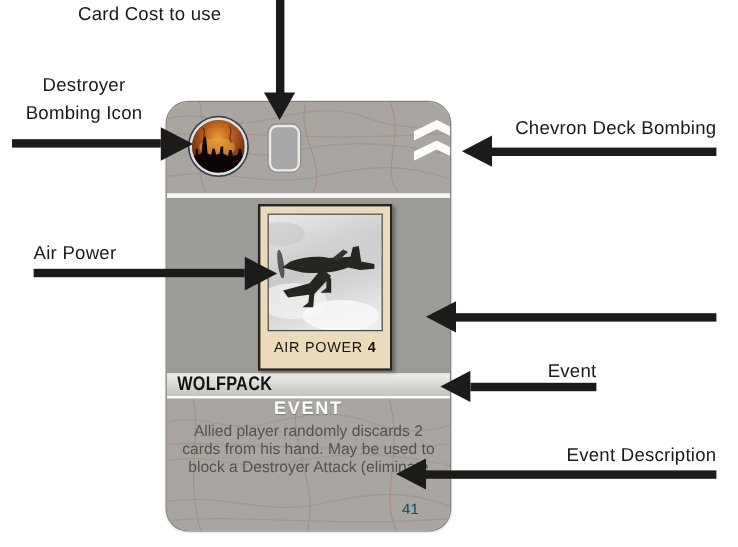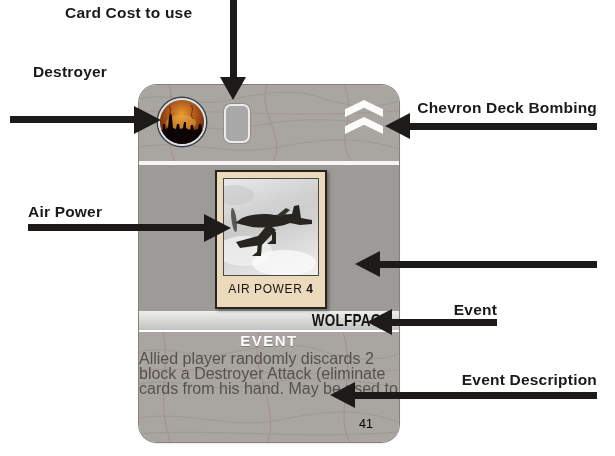--- a/index.html
+++ b/index.html
@@ -1,27 +1,27 @@
 <!DOCTYPE html>
 <html><head>
 <meta charset="utf-8">
 <style>
   html,body{margin:0;padding:0;background:#fff;}
   .stage{position:relative;width:615px;height:456px;background:#ffffff;
          font-family:"Liberation Sans",sans-serif;overflow:hidden;}
 
   
-  .card{position:absolute;left:139px;top:85px;width:260px;height:357px;
+  .card{position:absolute;left:139px;top:85px;width:236px;height:357px;
         border-radius:18px;overflow:hidden;
         box-shadow:0 0 0 1px #85827d, 0 1px 2px rgba(0,0,0,.25);}
   .band-top{position:relative;height:76px;background:#a9a5a0;}
   .divider{height:4px;background:#f7f6f3;}
   .band-mid{position:relative;height:146px;background:#9c9b98;}
   .strip{height:19px;background:linear-gradient(#eeeeea,#c2c2be);
-         display:flex;align-items:center;justify-content:flex-end;}
+         display:flex;align-items:center;justify-content:flex-start;}
   .band-bottom{position:relative;height:112px;background:#a9a5a0;}
   .tex{position:absolute;inset:0;width:100%;height:100%;}
 
   
   .circle-icon{position:absolute;left:19px;top:13px;width:48px;height:48px;
         border-radius:50%;overflow:hidden;border:2px solid #d9e1e6;
         box-sizing:border-box;box-shadow:0 0 0 1.5px #3c4147;}
   .circle-icon svg{display:block;width:100%;height:100%;}
 
   
@@ -45,27 +45,27 @@
   .caption{position:absolute;left:0;right:0;top:110px;text-align:center;
          font-size:12px;color:#17150f;letter-spacing:.6px;white-space:nowrap;}
   .caption b{font-weight:bold;}
 
   
   .title-text{font-size:16.5px;font-weight:bold;color:#131210;
          letter-spacing:.3px;transform:scaleX(.82);white-space:nowrap;}
   .event-header{margin-top:2px;text-align:center;color:#ffffff;
          font-weight:bold;font-size:15px;letter-spacing:1.5px;
          text-shadow:0 1px 0 rgba(70,70,70,.45);position:relative;}
-  .desc{position:relative;margin-top:2px;font-size:16px;line-height:15px;
-         color:#55524e;text-align:left;}
+  .desc{position:relative;margin-top:2px;font-size:13px;line-height:15px;
+         color:#55524e;text-align:center;}
   .card-number{position:absolute;right:26px;bottom:13px;font-size:12.5px;
-         color:#000000;}
-
-  
-  .lbl{position:absolute;font-weight:bold;font-size:15.5px;color:#1b1a18;
+         color:#0c4a6e;}
+
+  
+  .lbl{position:absolute;font-weight:normal;font-size:15.5px;color:#1b1a18;
        letter-spacing:.2px;z-index:6;white-space:nowrap;}
   .lbl-strategic{left:5px;top:60px;width:130px;text-align:center;
        line-height:23px;}
   .shaft{position:absolute;background:#1d1b19;z-index:5;}
   .head{position:absolute;width:0;height:0;z-index:5;}
   .head-right{border-top:14px solid transparent;border-bottom:14px solid transparent;
        border-left:27px solid #1d1b19;}
   .head-left{border-top:13px solid transparent;border-bottom:13px solid transparent;
        border-right:25px solid #1d1b19;}
   .head-down{border-left:13px solid transparent;border-right:13px solid transparent;
@@ -156,31 +156,32 @@
           <path d="M24 0 C32 34 16 68 32 112" stroke="#a8736b"></path>
           <path d="M120 0 C110 40 142 74 128 112" stroke="#a8736b"></path>
           <path d="M204 0 C218 44 194 84 212 112" stroke="#a8736b"></path>
           <path d="M0 38 C60 34 140 48 260 38" stroke="#a8736b" opacity="0.6"></path>
           <path d="M0 102 C70 96 160 108 260 100" stroke="#8f8c86"></path>
         </g>
       </svg>
       <div class="event-header">EVENT</div>
       <div class="desc">
         <div>Allied player randomly discards 2</div>
+        <div>cards from his hand. May be used to</div>
         <div>block a Destroyer Attack (eliminate</div>
-        <div>cards from his hand. May be used to</div>
       </div>
       <div class="card-number">41</div>
     </div>
   </div>
 
   <div class="lbl" style="left:65px;top:4px;">Card Cost to use</div>
 
   <div class="lbl lbl-strategic">
     <div>Destroyer</div>
+    <div>Bombing Icon</div>
   </div>
 
   <div class="lbl" style="left:28px;top:203px;">Air Power</div>
 
   <div class="lbl" style="right:18px;top:99px;">Chevron Deck Bombing</div>
 
 
   <div class="lbl" style="right:118px;top:301px;">Event</div>
 
   <div class="lbl" style="right:18px;top:371px;">Event Description</div>

